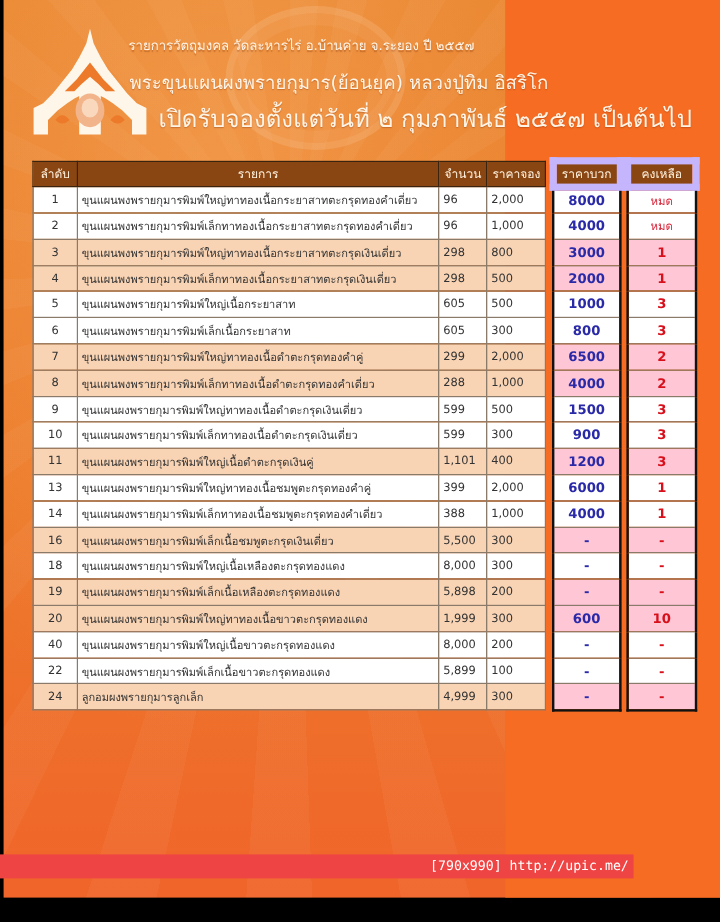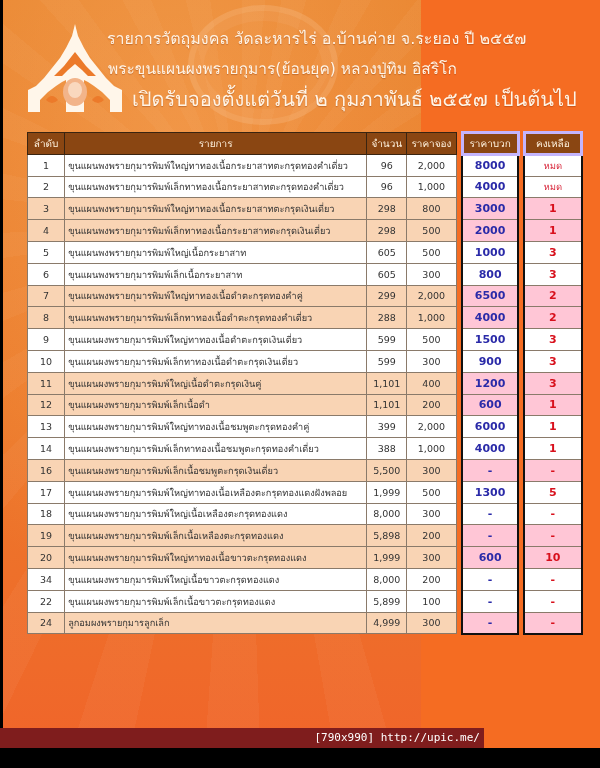--- a/index.html
+++ b/index.html
@@ -26,53 +26,53 @@
 
   .logo {
     position: absolute; left: 26px; top: 22px; width: 98px; height: 92px;
   }
 
   .header-lines {
     position: absolute; left: 106px; top: 24px; width: 480px; color: #fff4e6;
     text-shadow: 0 1px 1px rgba(120,40,0,0.35);
   }
   .header-lines div { height: 30px; line-height: 30px; white-space: nowrap; }
-  .h1 { font-size: 16px; padding-left: 1px; }
+  .h1 { font-size: 11px; padding-left: 1px; }
   .h2 { font-size: 15.5px; padding-left: 2px; }
   .h3 { font-size: 20px; padding-left: 26px; }
 
   table.list {
     position: absolute; left: 27px; top: 131px; width: 556px;
     border-collapse: collapse; table-layout: fixed; font-size: 9.5px;
   }
   table.list th, table.list td {
     height: 21.8px; border: 1px solid #8a7a6a; padding: 0 3px; white-space: nowrap; overflow: hidden;
   }
   table.list th {
     background: #8a4612; color: #fff3e0; font-weight: normal; font-size: 10px; text-align: center;
     border-color: #3a2410;
   }
-  table.list th.hl { border: 3px solid #c4b5fd; }
+  table.list th.hl { border: 6px solid #c4b5fd; }
   tr.w td { background: #ffffff; }
   tr.p td { background: #f9d4b4; }
   td.num { text-align: center; color: #333; }
   td.name { text-align: left; color: #333; font-size: 9.2px; }
-  td.qty, td.rprice { text-align: center; color: #333; }
+  td.qty, td.rprice { text-align: left; color: #333; }
   td.plus { text-align: center; color: #2a2aa8; font-weight: bold; font-size: 11px; border-left: 2px solid #111 !important; border-right: 2px solid #111 !important; }
   td.left { text-align: center; color: #d8101c; font-weight: bold; font-size: 11px; border-left: 2px solid #111 !important; border-right: 2px solid #111 !important; }
   td.left.sold { font-weight: normal; font-size: 9.5px; color: #d8283c; }
   tr.p td.plus, tr.p td.left { background: #ffc6d6; }
   tr.last td.plus, tr.last td.left { border-bottom: 2px solid #111 !important; }
   td.dash { color: #2a2aa8; }
   td.left.dash { color: #d8101c; }
 
   .gap-col { width: 4px; }
 
   .footer {
-    position: absolute; left: 0; top: 728px; width: 484px; height: 20px; background: #7f1d1d;
+    position: absolute; left: 0; top: 712px; width: 528px; height: 20px; background: #ef4444;
   }
   .footer-text {
     position: absolute; right: 4px; top: 3px; color: #fff; font-size: 11px;
     font-family: "DejaVu Sans Mono", "Liberation Mono", monospace;
   }
 </style>
 </head>
 <body>
 
 <div class="poster">
@@ -223,30 +223,20 @@
       <tr class="p">
         <td class="num">11</td>
         <td class="name">ขุนแผนผงพรายกุมารพิมพ์ใหญ่เนื้อดำตะกรุดเงินคู่</td>
         <td class="qty">1,101</td>
         <td class="rprice">400</td>
         <td class="gap-col" style="background:transparent;border:none;"></td>
         <td class="plus">1200</td>
         <td class="gap-col" style="background:transparent;border:none;"></td>
         <td class="left">3</td>
       </tr>
-      <tr class="p">
-        <td class="num">12</td>
-        <td class="name">ขุนแผนผงพรายกุมารพิมพ์เล็กเนื้อดำ</td>
-        <td class="qty">1,101</td>
-        <td class="rprice">200</td>
-        <td class="gap-col" style="background:transparent;border:none;"></td>
-        <td class="plus">600</td>
-        <td class="gap-col" style="background:transparent;border:none;"></td>
-        <td class="left">1</td>
-      </tr>
       <tr class="w">
         <td class="num">13</td>
         <td class="name">ขุนแผนผงพรายกุมารพิมพ์ใหญ่ทาทองเนื้อชมพูตะกรุดทองคำคู่</td>
         <td class="qty">399</td>
         <td class="rprice">2,000</td>
         <td class="gap-col" style="background:transparent;border:none;"></td>
         <td class="plus">6000</td>
         <td class="gap-col" style="background:transparent;border:none;"></td>
         <td class="left">1</td>
       </tr>
@@ -264,30 +254,20 @@
         <td class="num">16</td>
         <td class="name">ขุนแผนผงพรายกุมารพิมพ์เล็กเนื้อชมพูตะกรุดเงินเดี่ยว</td>
         <td class="qty">5,500</td>
         <td class="rprice">300</td>
         <td class="gap-col" style="background:transparent;border:none;"></td>
         <td class="plus dash">-</td>
         <td class="gap-col" style="background:transparent;border:none;"></td>
         <td class="left dash">-</td>
       </tr>
       <tr class="w">
-        <td class="num">17</td>
-        <td class="name">ขุนแผนผงพรายกุมารพิมพ์ใหญ่ทาทองเนื้อเหลืองตะกรุดทองแดงฝังพลอย</td>
-        <td class="qty">1,999</td>
-        <td class="rprice">500</td>
-        <td class="gap-col" style="background:transparent;border:none;"></td>
-        <td class="plus">1300</td>
-        <td class="gap-col" style="background:transparent;border:none;"></td>
-        <td class="left">5</td>
-      </tr>
-      <tr class="w">
         <td class="num">18</td>
         <td class="name">ขุนแผนผงพรายกุมารพิมพ์ใหญ่เนื้อเหลืองตะกรุดทองแดง</td>
         <td class="qty">8,000</td>
         <td class="rprice">300</td>
         <td class="gap-col" style="background:transparent;border:none;"></td>
         <td class="plus dash">-</td>
         <td class="gap-col" style="background:transparent;border:none;"></td>
         <td class="left dash">-</td>
       </tr>
       <tr class="p">
@@ -304,21 +284,21 @@
         <td class="num">20</td>
         <td class="name">ขุนแผนผงพรายกุมารพิมพ์ใหญ่ทาทองเนื้อขาวตะกรุดทองแดง</td>
         <td class="qty">1,999</td>
         <td class="rprice">300</td>
         <td class="gap-col" style="background:transparent;border:none;"></td>
         <td class="plus">600</td>
         <td class="gap-col" style="background:transparent;border:none;"></td>
         <td class="left">10</td>
       </tr>
       <tr class="w">
-        <td class="num">34</td>
+        <td class="num">40</td>
         <td class="name">ขุนแผนผงพรายกุมารพิมพ์ใหญ่เนื้อขาวตะกรุดทองแดง</td>
         <td class="qty">8,000</td>
         <td class="rprice">200</td>
         <td class="gap-col" style="background:transparent;border:none;"></td>
         <td class="plus dash">-</td>
         <td class="gap-col" style="background:transparent;border:none;"></td>
         <td class="left dash">-</td>
       </tr>
       <tr class="w">
         <td class="num">22</td>

